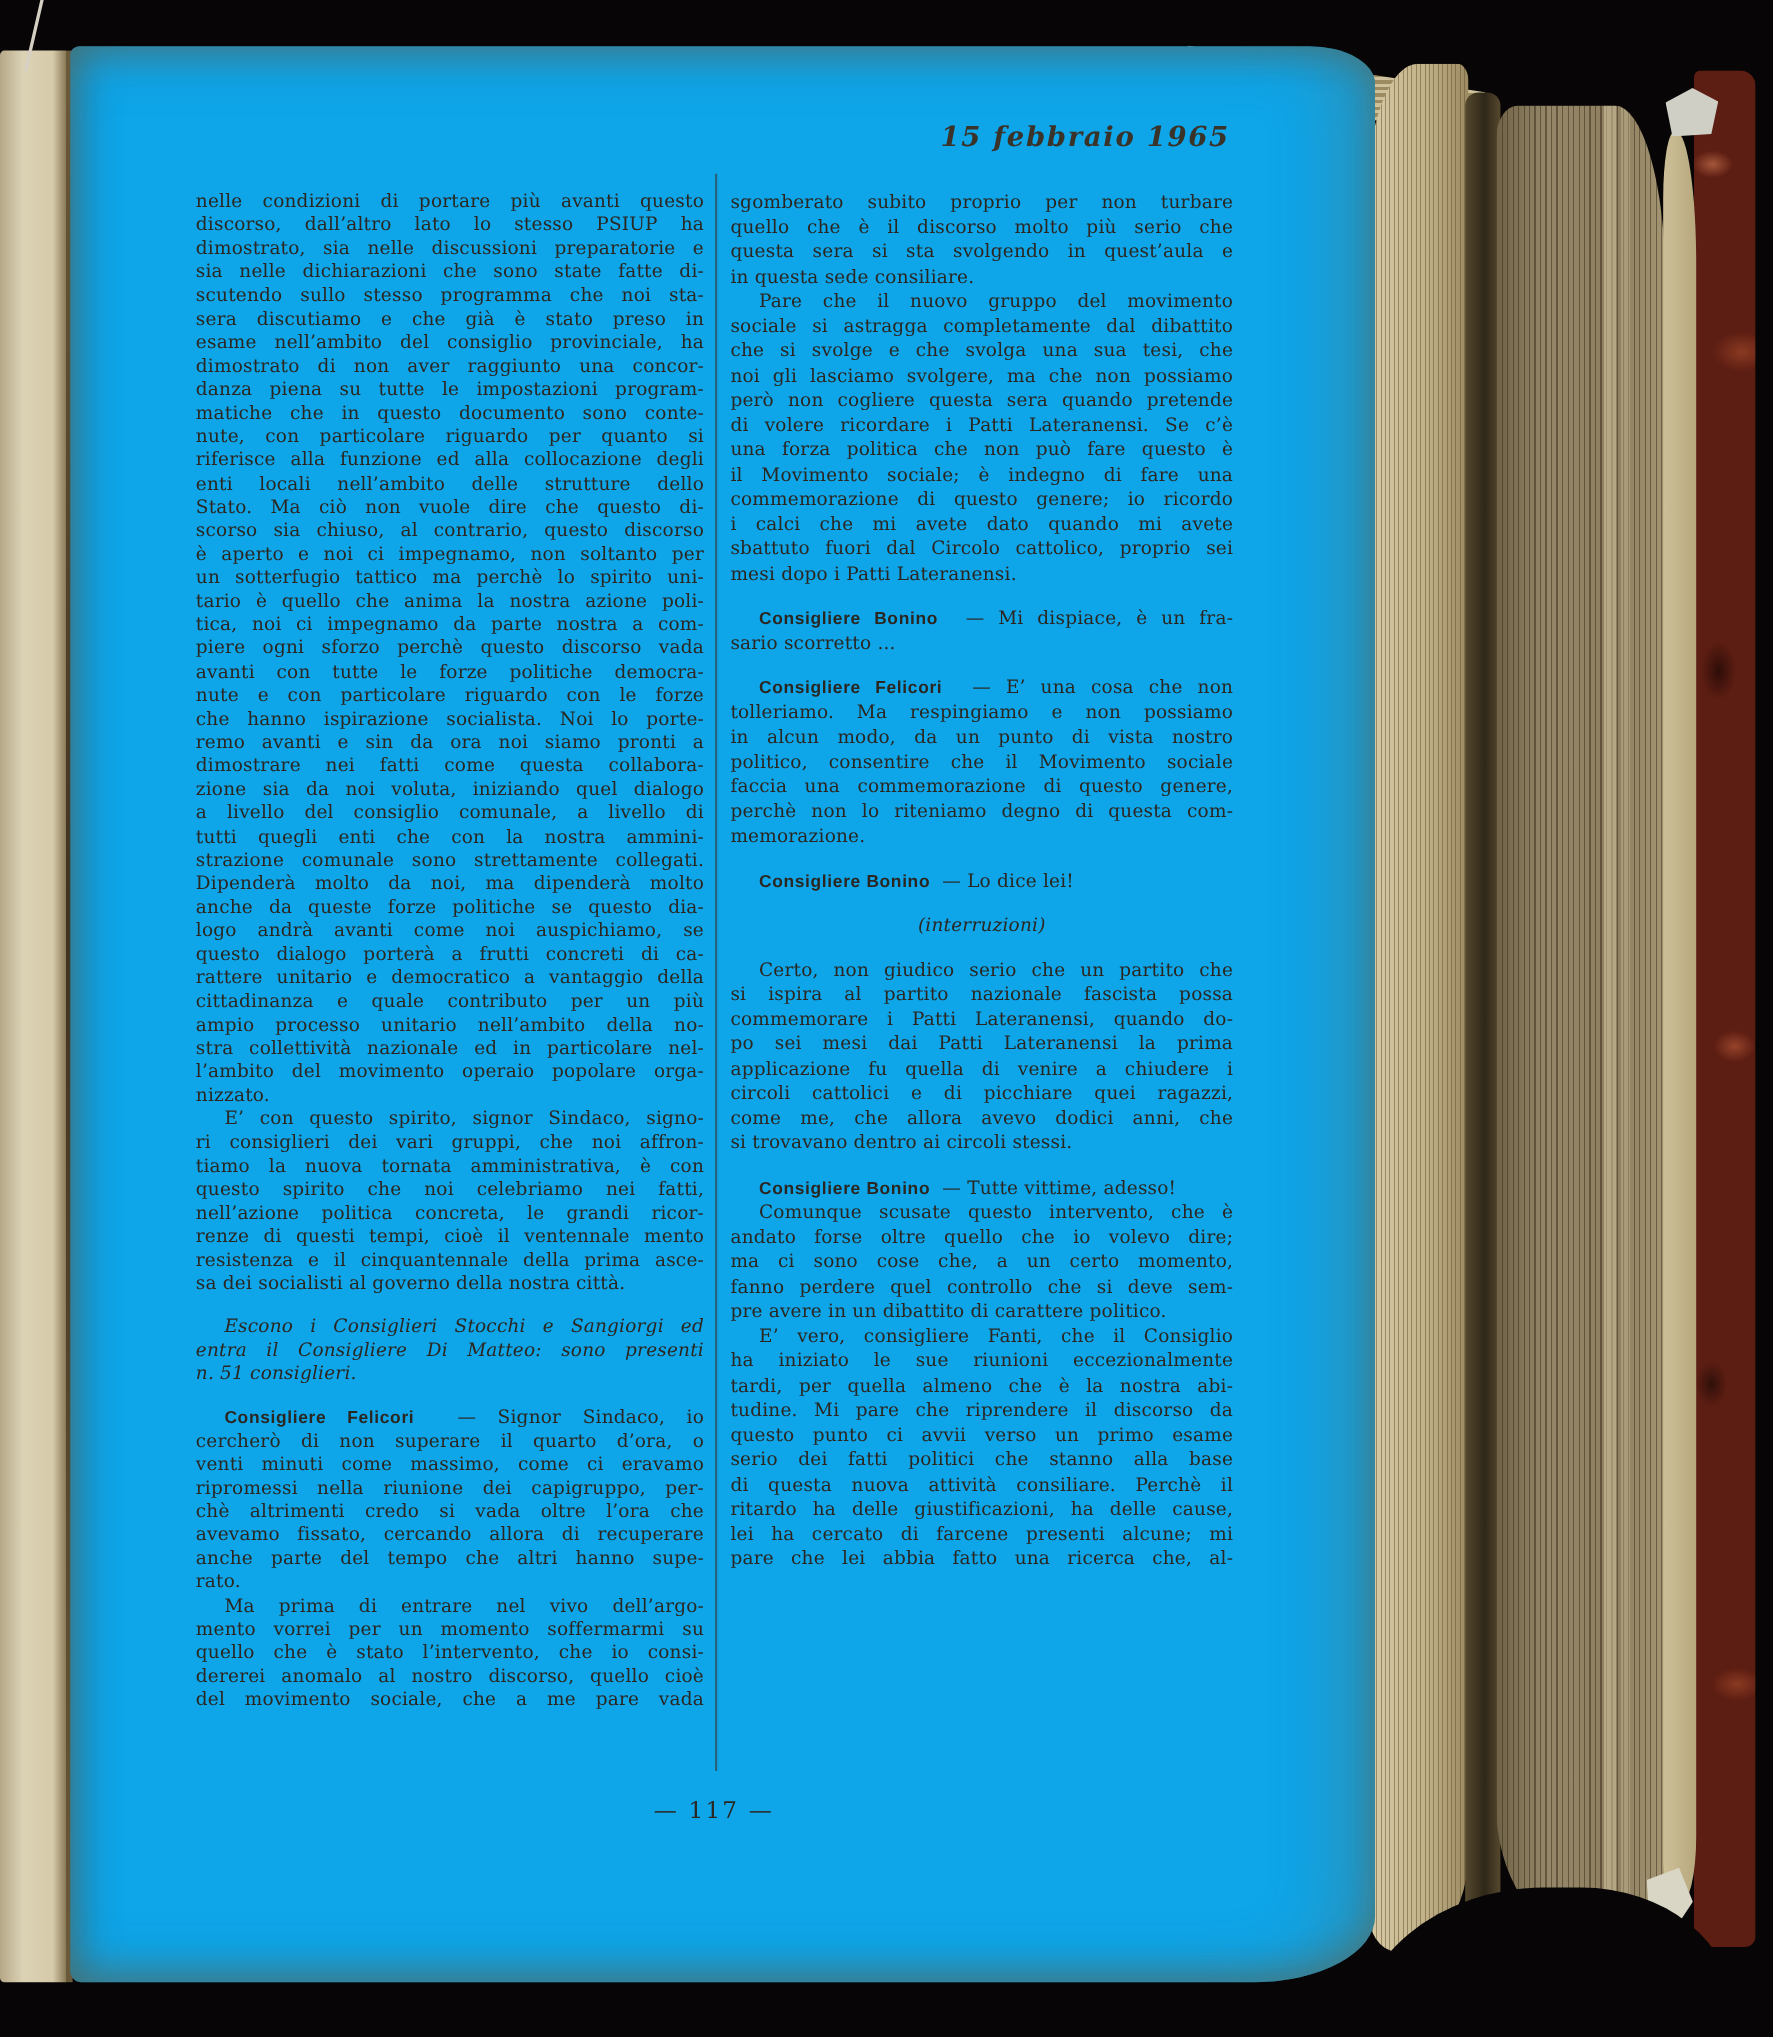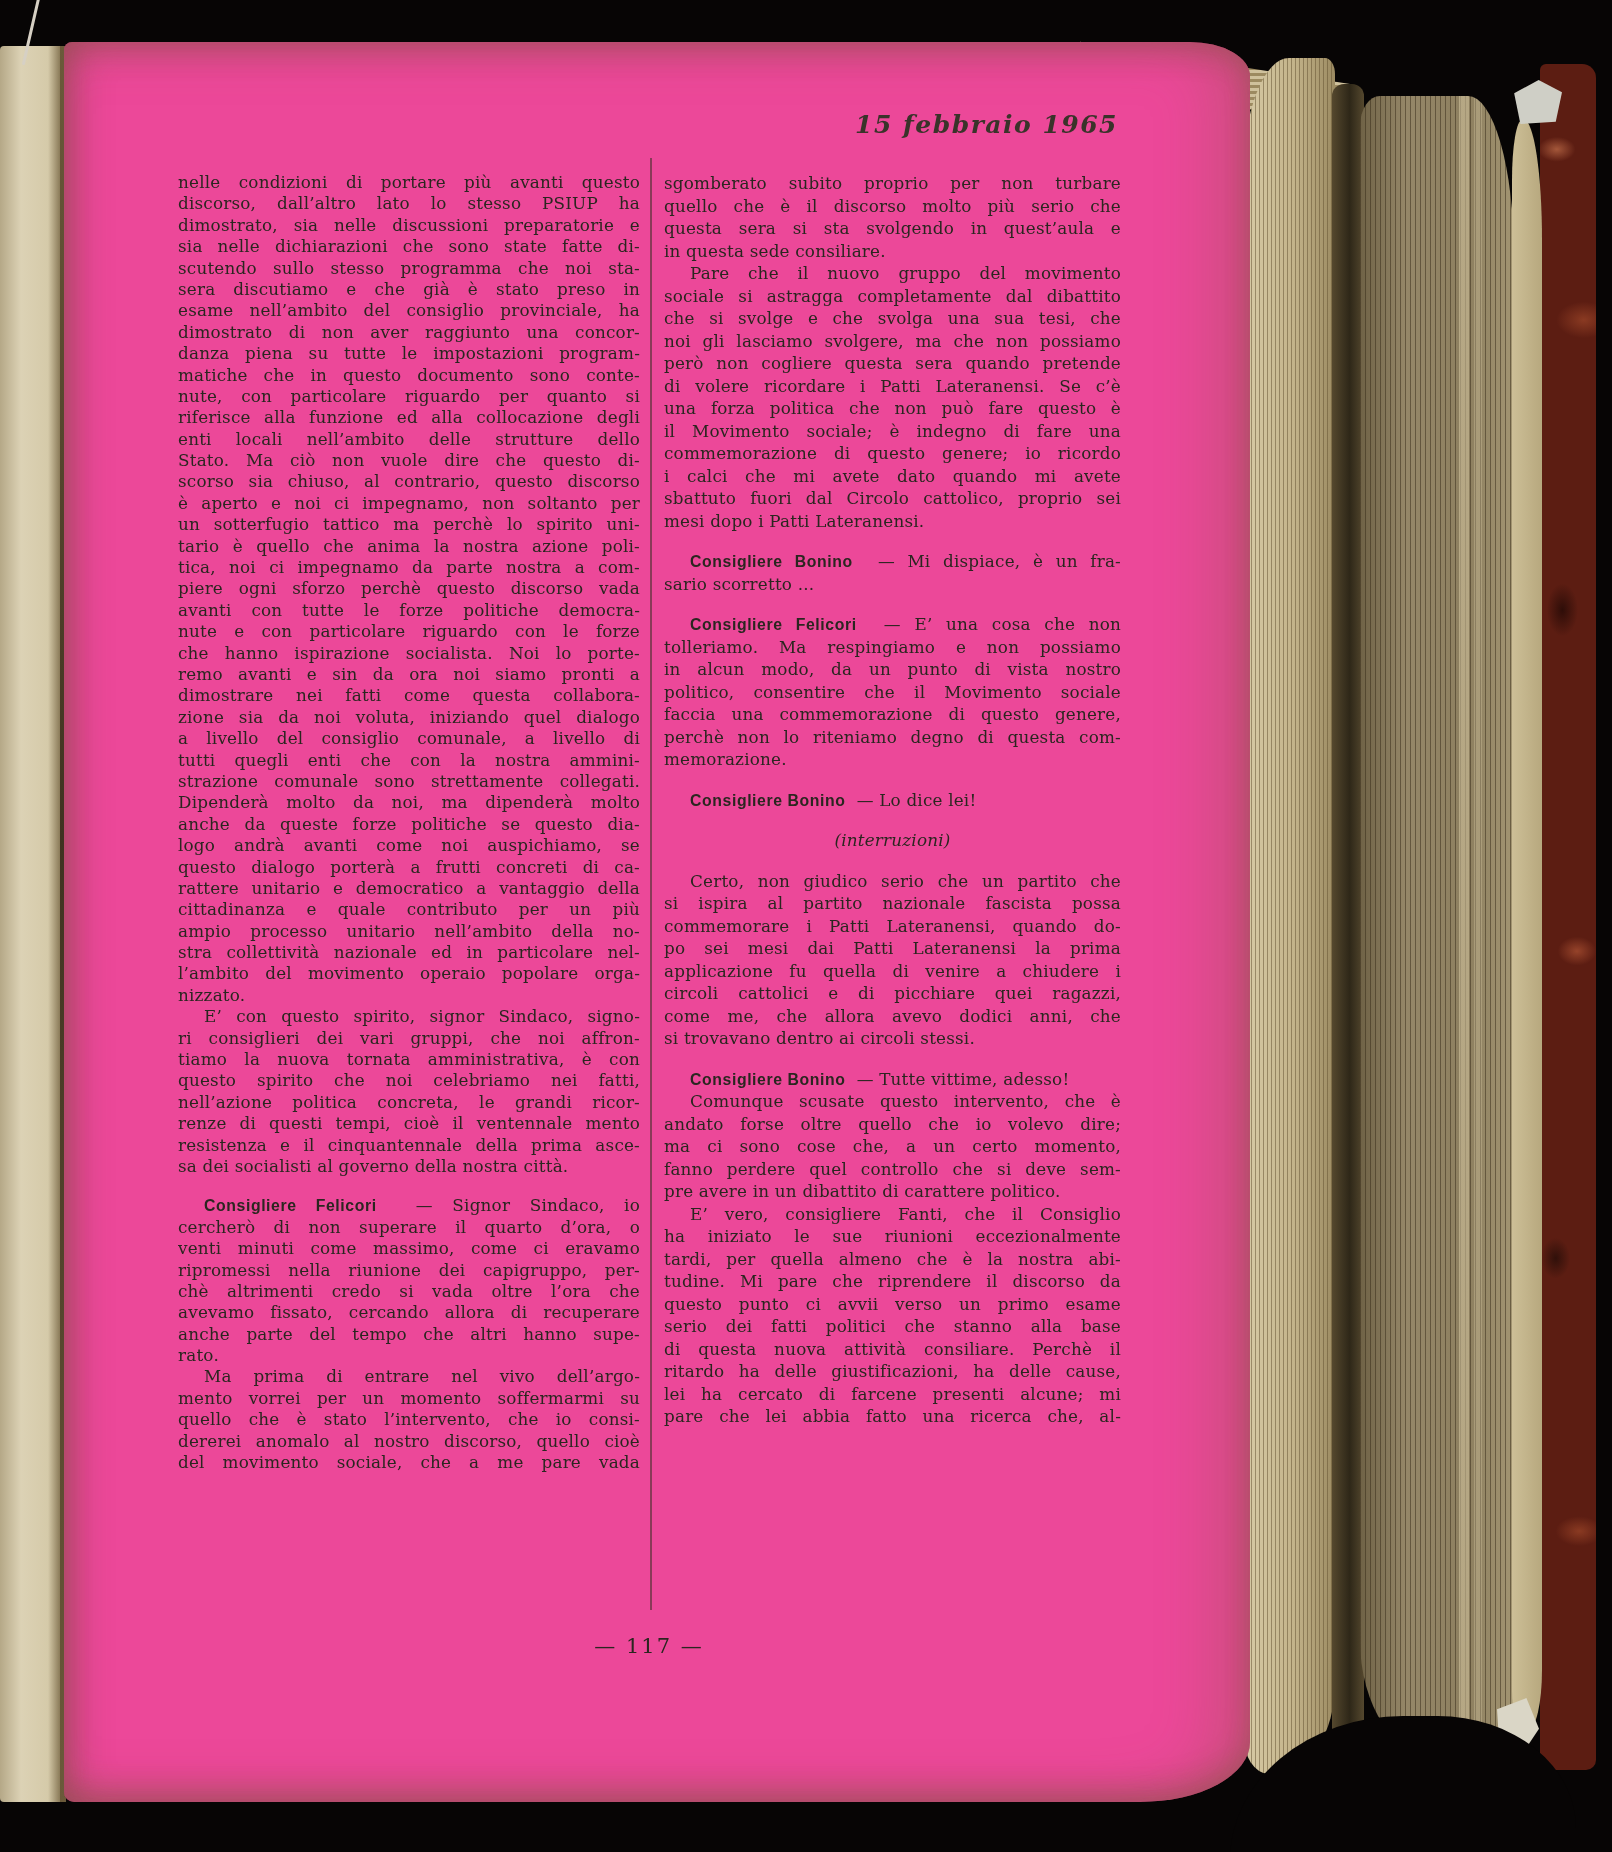--- a/index.html
+++ b/index.html
@@ -20,21 +20,21 @@
   
   .topedges{position:absolute;left:1080px;top:34px;width:270px;height:96px;z-index:1;
             background:repeating-linear-gradient(to bottom,#cfc19c 0 3px,#9c8a60 3px 6px);
             clip-path:polygon(0 8%,100% 52%,100% 100%,0 42%);}
 
   
   .page{position:absolute;left:64px;top:42px;width:1186px;height:1760px;z-index:4;
         background:
           repeating-radial-gradient(circle at 30% 20%, rgba(150,120,70,.03) 0 2px, transparent 2px 7px),
           linear-gradient(100deg,#eae1c7 0%,#e7decz 0%,#e7dec2 55%,#ddd2b2 88%,#c9bd98 100%);
-        background-color:#ec4899;
+        background-color:#0ea5e9;
         border-radius:8px 60px 110px 10px / 8px 34px 60px 10px;
         box-shadow:inset 16px 0 34px rgba(90,70,40,.28), inset -34px 0 60px rgba(120,95,55,.28),
                    inset 0 14px 26px rgba(120,95,55,.18), inset 0 -16px 26px rgba(120,95,55,.22);}
 
   .date{position:absolute;top:68px;right:132px;font-style:italic;font-weight:600;
         font-size:25px;letter-spacing:1.5px;color:#3a332a;}
 
   .divider{position:absolute;left:586px;top:116px;width:2px;height:1452px;
            background:rgba(58,48,34,.55);}
 
@@ -163,20 +163,25 @@
         <div class="para">
           <div class="line in">E’ con questo spirito, signor Sindaco, signo-</div>
           <div class="line">ri consiglieri dei vari gruppi, che noi affron-</div>
           <div class="line">tiamo la nuova tornata amministrativa, è con</div>
           <div class="line">questo spirito che noi celebriamo nei fatti,</div>
           <div class="line">nell’azione politica concreta, le grandi ricor-</div>
           <div class="line">renze di questi tempi, cioè il ventennale mento</div>
           <div class="line">resistenza e il cinquantennale della prima asce-</div>
           <div class="line end">sa dei socialisti al governo della nostra città.</div>
         </div>
+        <div class="para mt stage">
+          <div class="line in">Escono i Consiglieri Stocchi e Sangiorgi ed</div>
+          <div class="line">entra il Consigliere Di Matteo: sono presenti</div>
+          <div class="line end">n. 51 consiglieri.</div>
+        </div>
         <div class="para mt">
           <div class="line in"><b class="spk">Consigliere Felicori</b>&nbsp;&nbsp;— Signor Sindaco, io</div>
           <div class="line">cercherò di non superare il quarto d’ora, o</div>
           <div class="line">venti minuti come massimo, come ci eravamo</div>
           <div class="line">ripromessi nella riunione dei capigruppo, per-</div>
           <div class="line">chè altrimenti credo si vada oltre l’ora che</div>
           <div class="line">avevamo fissato, cercando allora di recuperare</div>
           <div class="line">anche parte del tempo che altri hanno supe-</div>
           <div class="line end">rato.</div>
         </div>

